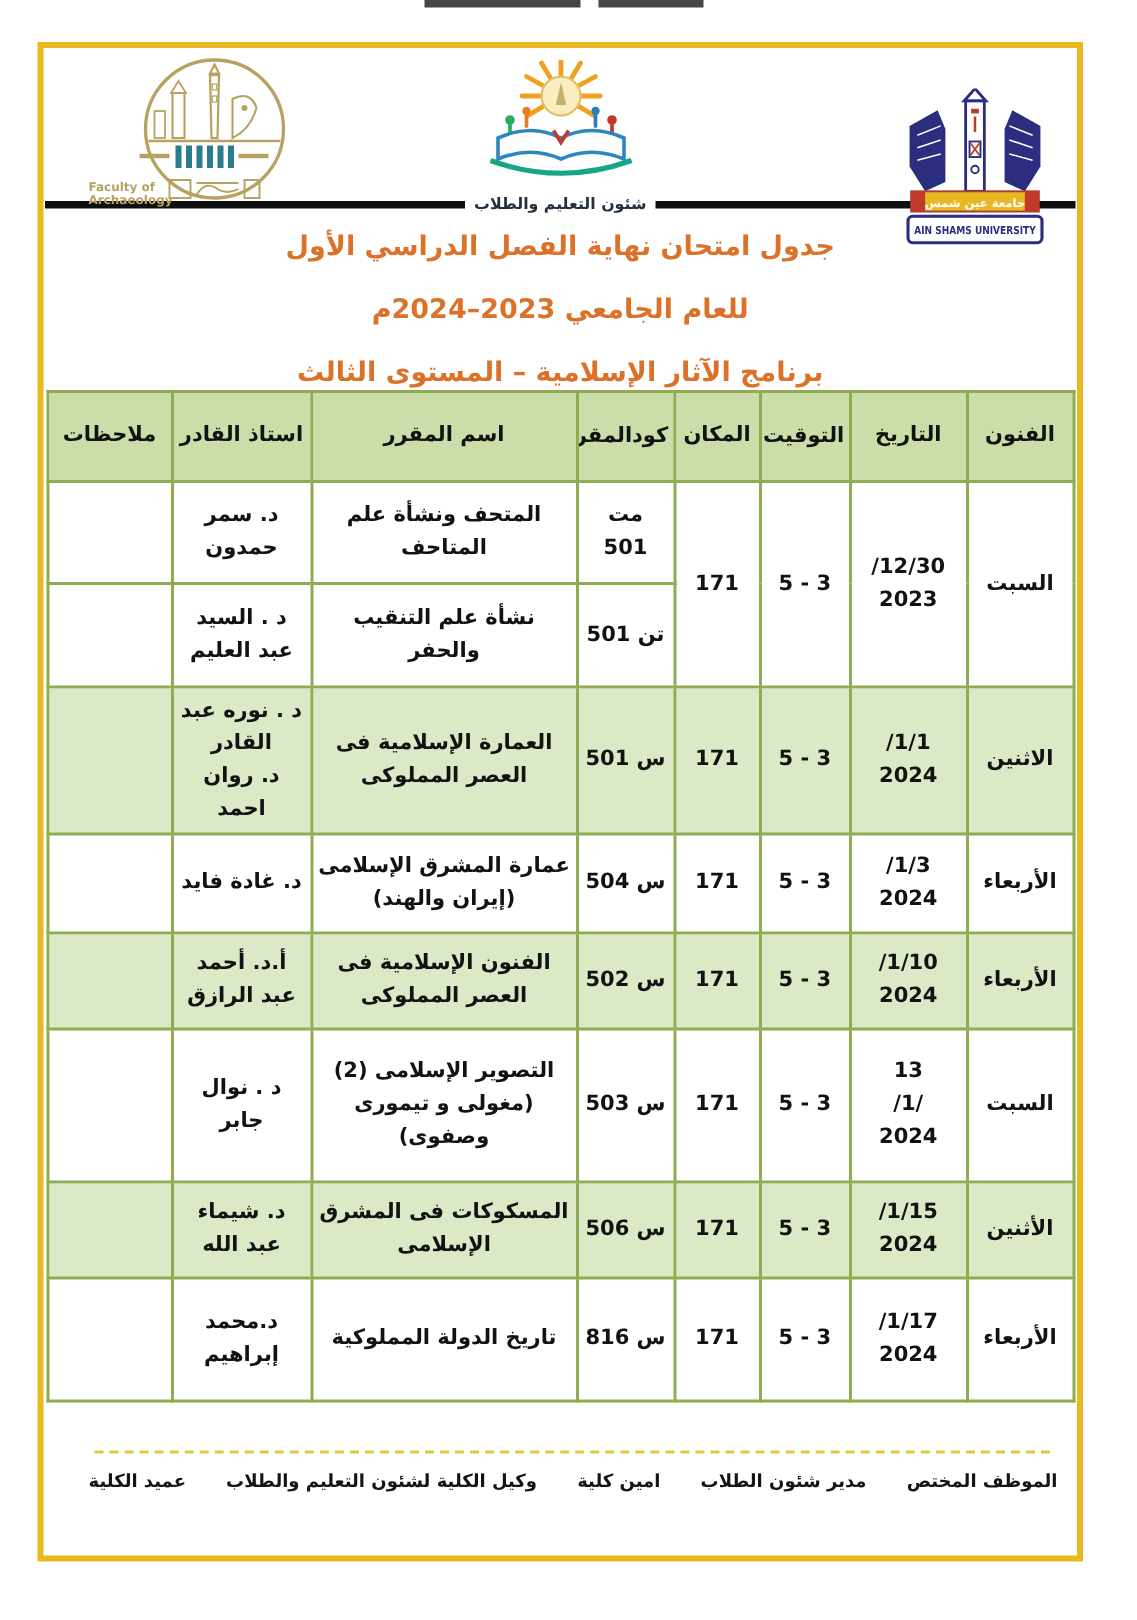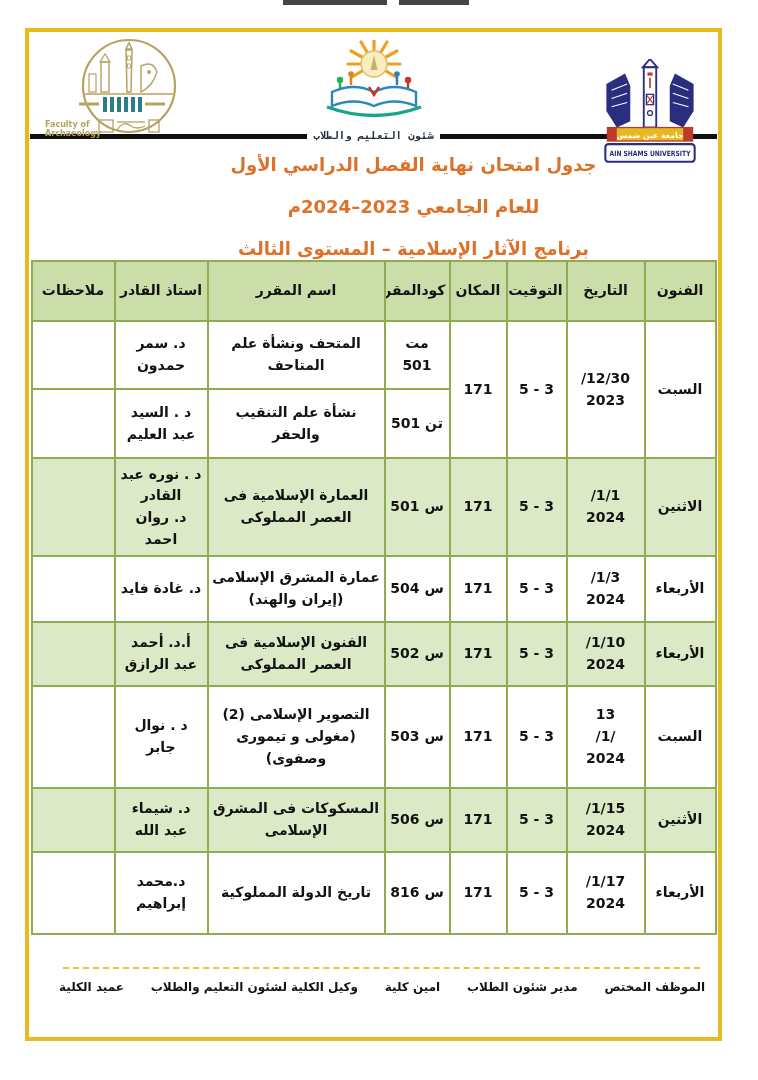--- a/index.html
+++ b/index.html
@@ -12,35 +12,35 @@
   .top-mark.m2 { left:399px; width:70px; }
 
   .frame {
     position:absolute; left:25px; top:28px; width:697px; height:1013px;
     border:4px solid #E9BA20; box-sizing:border-box; background:#fff;
   }
 
   
   .black-line { position:absolute; top:102px; left:1px; right:1px; height:5px; background:#0e0e0e; z-index:1; }
   .logo { position:absolute; z-index:2; }
-  .logo-left  { left:8px; top:4px; width:180px; height:106px; }
+  .logo-left  { left:22px; top:4px; width:180px; height:106px; }
   .logo-left .en-caption {
     position:absolute; left:8px; bottom:4px; font-size:8px; line-height:9px;
     color:#B7A261; font-weight:bold;
   }
   .logo-center { left:50%; top:8px; transform:translateX(-50%); width:176px; text-align:center; }
   .logo-center .ar-caption {
     margin-top:-4px; font-size:10.5px; font-weight:bold; color:#23303f;
-    background:#fff; display:inline-block; padding:0 6px;font-family:Liberation Mono, monospace;
+    background:#fff; display:inline-block; padding:0 6px;
   }
   .logo-right { right:20px; top:0; width:96px;margin-top:27px; }
 
   
   .titles { position:absolute; top:112px; left:0; width:100%; text-align:center;
-            color:#DC722A; font-weight:bold; z-index:3; direction:rtl;padding-left:40px; }
+            color:#DC722A; font-weight:bold; z-index:3; direction:rtl; }
   .titles .t { font-size:18px; line-height:42px; white-space:pre-line; }
 
   
   table.exam {
     position:absolute; top:228px; left:50%; transform:translateX(-50%);
     width:684px; border-collapse:collapse; table-layout:fixed;
     text-align:center; font-weight:bold; font-size:14px; color:#121212;
     direction:rtl; z-index:2;
   }
   table.exam th, table.exam td {

